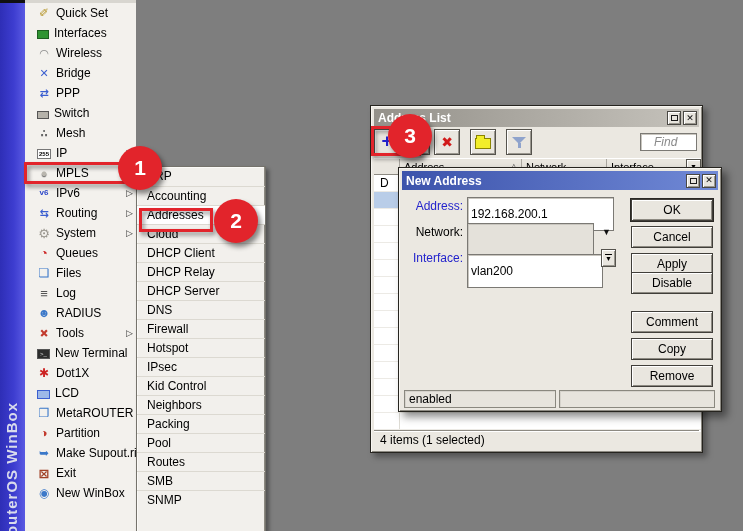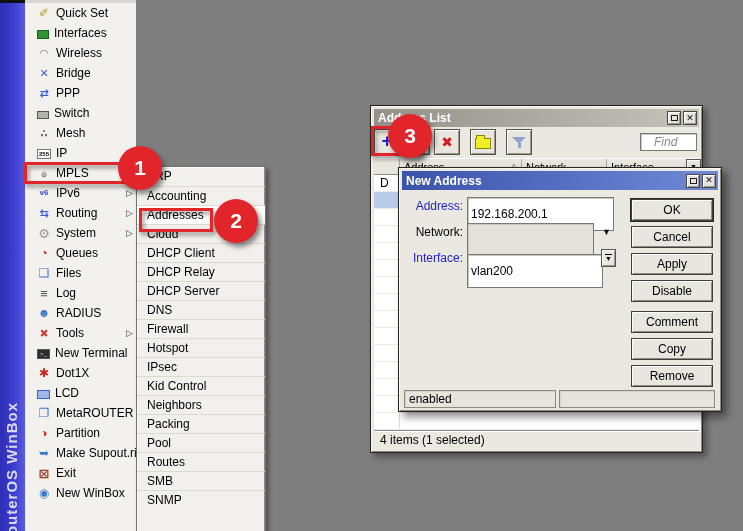--- a/index.html
+++ b/index.html
@@ -393,21 +393,21 @@
 
   <span class="dlg-label accent" style="left:2px;top:81px;">Interface:</span>
   <input class="field" style="left: 68px; top: 86px; width: 136px;" value="vlan200">
   <span class="combo-btn" style="left:202px;top:81px;">
       <span>▼</span>
     </span>
 
   <span class="dlg-btn default" style="top:31px;">OK</span>
   <span class="dlg-btn" style="top:58px;">Cancel</span>
   <span class="dlg-btn" style="top:85px;">Apply</span>
-  <span class="dlg-btn" style="top:112px;">Disable</span>
+  <span class="dlg-btn" style="top:104px;">Disable</span>
   <span class="dlg-btn" style="top:143px;">Comment</span>
   <span class="dlg-btn" style="top:170px;">Copy</span>
   <span class="dlg-btn" style="top:197px;">Remove</span>
 
   <span class="sunken" style="left:5px;top:222px;width:152px;">enabled</span>
   <span class="sunken" style="left:160px;top:222px;width:156px;"></span>
 </div>
 
 <div class="ann-box" style="left:24px;top:162px;width:112px;height:22px;"></div>
 <div class="ann-circle" style="left:118px;top:146px;">

